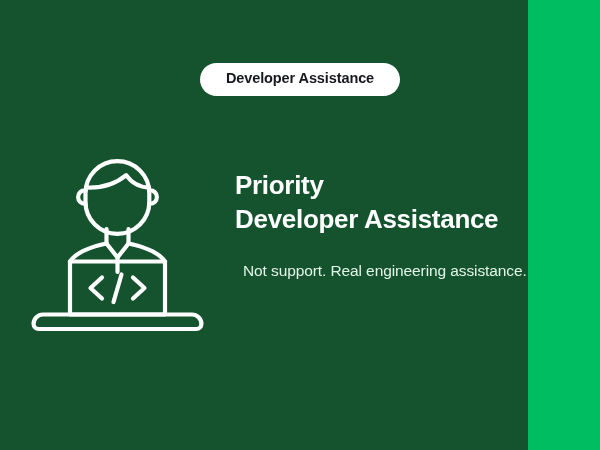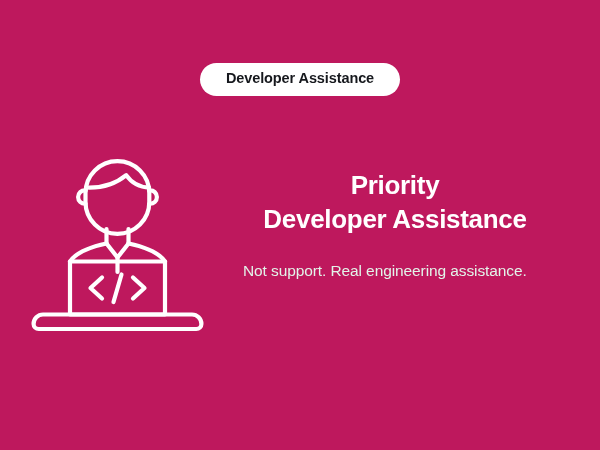--- a/index.html
+++ b/index.html
@@ -8,23 +8,23 @@
   }
   body {
     width: 600px;
     height: 450px;
     overflow: hidden;
     font-family: "Liberation Sans", sans-serif;
     background: #00bd62;
   }
   .slide {
     position: relative;
-    width: 600px;
+    width: 528px;
     height: 450px;
-    background: #be185d;
+    background: #14532d;
     box-sizing: border-box;
   }
 
   
   .badge-row {
     position: absolute;
     top: 63px;
     left: 0;
     width: 600px;
     display: flex;
@@ -69,21 +69,20 @@
   .heading {
     color: #ffffff;
     font-size: 26px;
     font-weight: bold;
     line-height: 1.32;
     letter-spacing: -0.3px;
     margin: 0 0 22px 0;
   }
   .heading .line {
     display: block;
-    text-align: center;
   }
   .subtitle {
     color: #e3f4ea;
     font-size: 15.5px;
     font-weight: normal;
     line-height: 1.55;
     letter-spacing: -0.1px;
     margin: 8px;
     max-width: 290px;
   }

